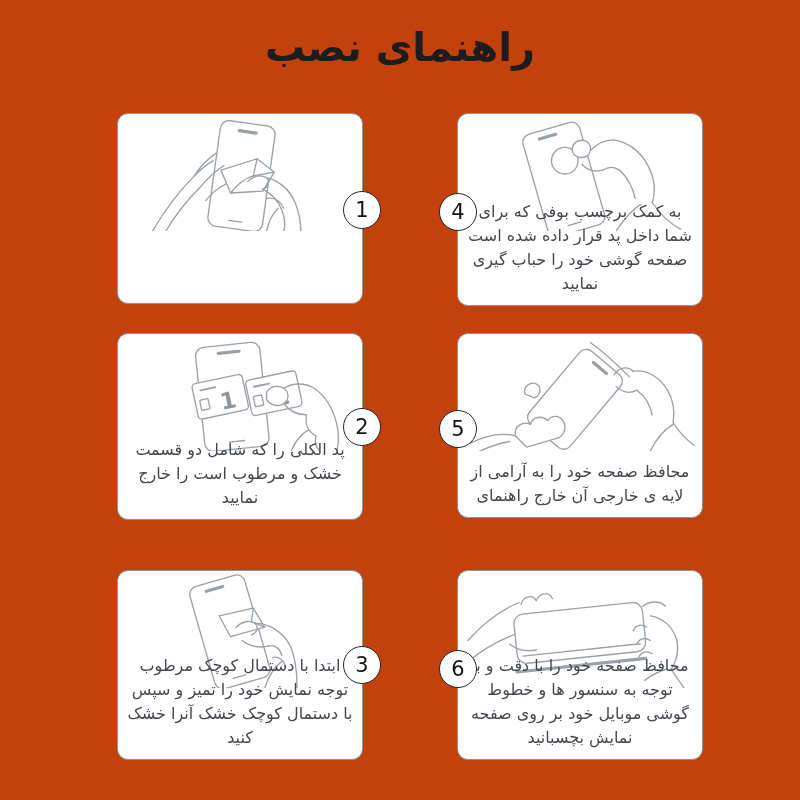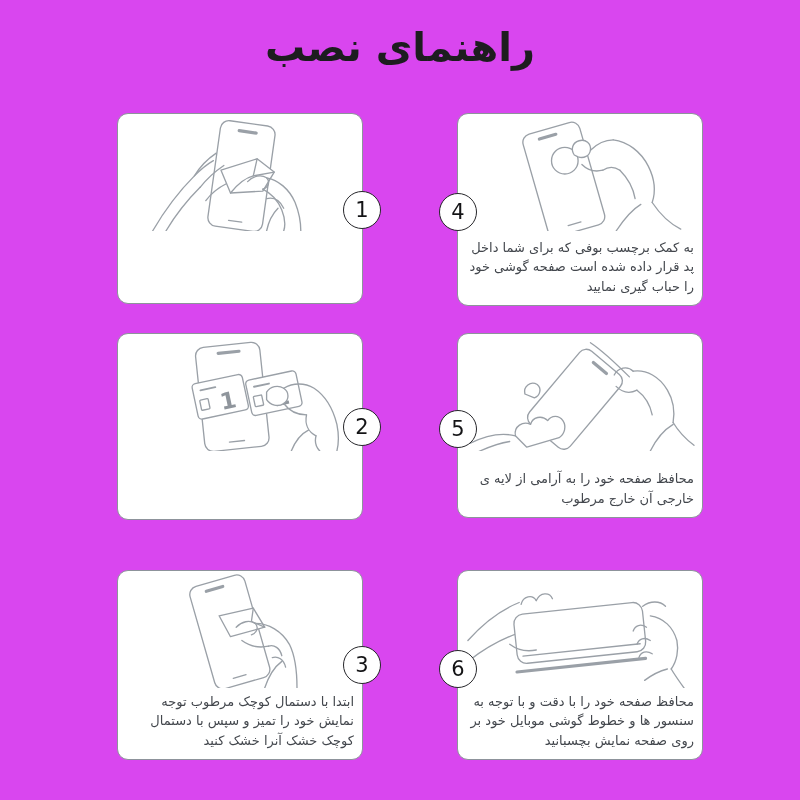--- a/index.html
+++ b/index.html
@@ -1,24 +1,24 @@
 <!DOCTYPE html>
 <html><head>
 <meta charset="utf-8">
 <style>
   html,body{margin:0;padding:0;background:#fdfdfd;}
-  .page{position:relative;width:800px;height:800px;background:#d946ef;
+  .page{position:relative;width:800px;height:800px;background:#c2410c;
         font-family:"DejaVu Sans",sans-serif;overflow:hidden;}
   .title{position:absolute;top:24px;left:0;width:100%;text-align:center;
          font-size:40px;font-weight:600;color:#1d1d1f;direction:rtl;}
   .step{position:absolute;width:246px;border:1.6px solid #8d939b;
         border-radius:11px;background:#ffffff;box-sizing:border-box;}
   .step svg{display:block;width:100%;height:114px;margin-top:3px;}
-  .caption{position:absolute;left:8px;right:8px;bottom:9px;
-           direction:rtl;font-size:13px;line-height:1.5;color:#43474d;}
+  .caption{position:absolute;left:8px;right:8px;bottom:9px;text-align:center;
+           direction:rtl;font-size:16px;line-height:1.5;color:#43474d;}
   .badge{position:absolute;width:36px;height:36px;border-radius:50%;
          background:#fff;border:1.8px solid #26262a;display:flex;
          align-items:center;justify-content:center;font-size:21px;
          color:#141416;z-index:2;}
   .badge.on-right{right:-19px;}
   .badge.on-left{left:-19px;}
   #step1{left:117px;top:113px;height:191px;}
   #step2{left:117px;top:333px;height:187px;}
   #step3{left:117px;top:570px;height:190px;}
   #step4{left:457px;top:113px;height:193px;}
@@ -98,20 +98,21 @@
         <path d="M168,54 C178,48 190,48 200,54 C212,62 220,76 224,92 C226,102 226,112 224,120"></path>
         <path d="M168,70 C174,78 182,82 192,82"></path>
         <path d="M192,82 C190,92 194,100 202,104"></path>
         <path d="M202,104 C200,112 202,116 206,120"></path>
         <path d="M176,120 C180,110 186,102 194,98"></path>
       </g>
     </svg>
     <div class="badge on-right" style="top:74px">
       <span>2</span>
     </div>
+    <div class="caption">پد الکلی را که شامل دو قسمت خشک و مرطوب است را خارج نمایید</div>
   </div>
 
   <div class="step" id="step3">
     <svg viewBox="0 0 244 120" class="art">
       <g>
         <g transform="rotate(-16 108 64)">
           <rect class="solid" x="82" y="6" width="60" height="112" rx="9"></rect>
           <line class="thick" x1="100" y1="14" x2="118" y2="14"></line>
           <line x1="102" y1="110" x2="116" y2="110"></line>
         </g>
@@ -182,21 +183,21 @@
         <path d="M160,52 C166,58 174,60 182,56"></path>
         <path d="M178,36 C192,34 206,42 214,56 C220,66 222,78 220,90"></path>
         <path d="M220,90 C226,100 234,108 242,114"></path>
         <path d="M182,56 C190,62 196,72 198,82"></path>
         <path d="M196,120 C202,108 210,98 220,92"></path>
       </g>
     </svg>
     <div class="badge on-left" style="top:76px">
       <span>5</span>
     </div>
-    <div class="caption">محافظ صفحه خود را به آرامی از لایه ی خارجی آن خارج مرطوب</div>
+    <div class="caption">محافظ صفحه خود را به آرامی از لایه ی خارجی آن خارج راهنمای</div>
   </div>
 
   <div class="step" id="step6">
     <svg viewBox="0 0 244 120" class="art">
       <g>
         <path d="M4,70 C20,52 38,38 58,30"></path>
         <path d="M4,92 C22,78 40,68 58,62"></path>
       </g>
       <g>
         <g transform="rotate(-6 122 64)">

